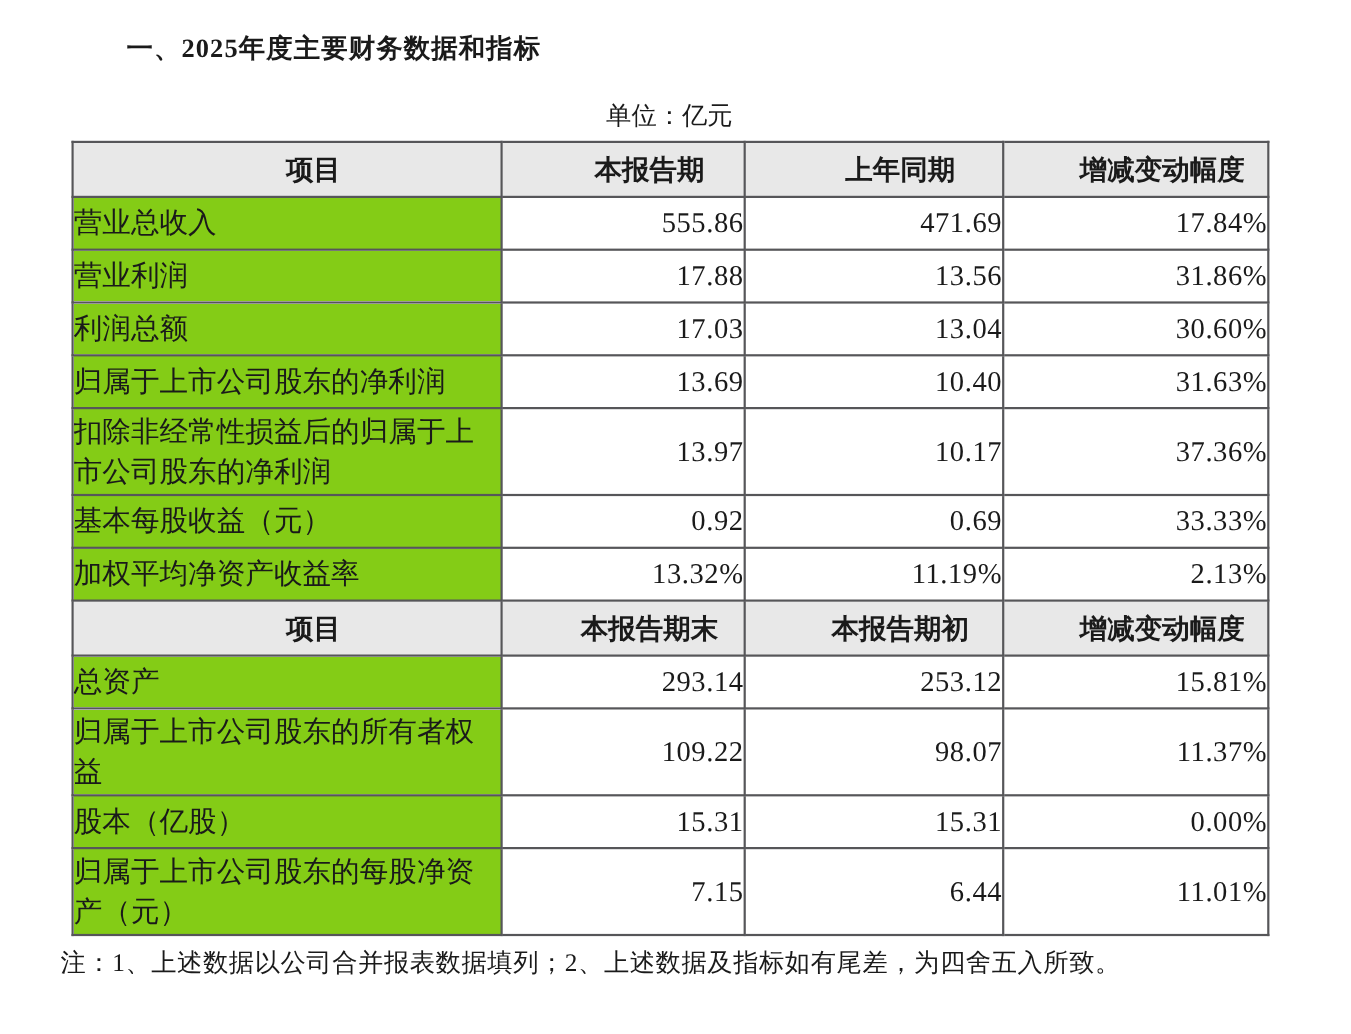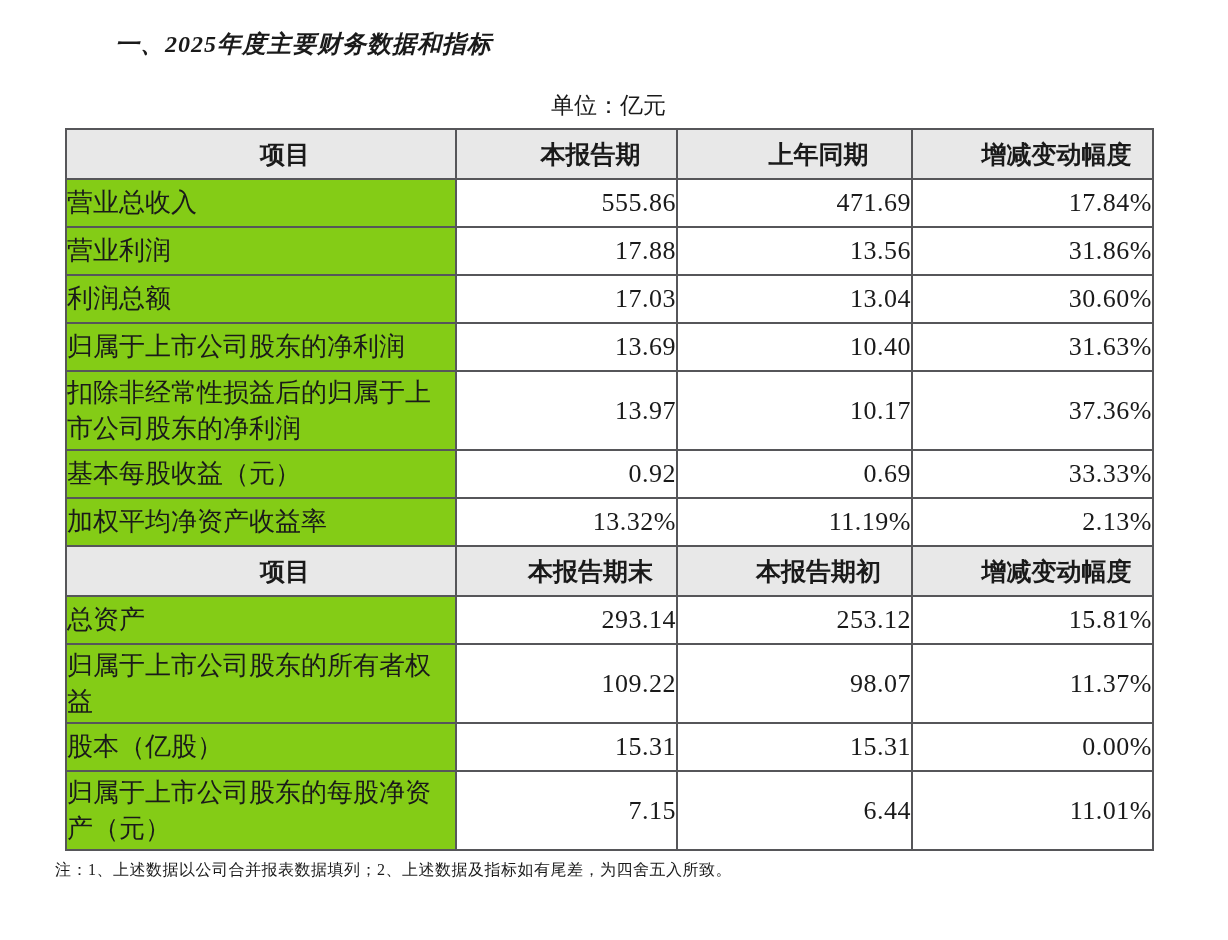--- a/index.html
+++ b/index.html
@@ -13,21 +13,20 @@
     width: 1228px;
     height: 940px;
     background: #ffffff;
     overflow: hidden;
   }
   .title {
     margin: 28px 0 0 115px;
     font-size: 24px;
     font-weight: bold;
     letter-spacing: 1px;
-    font-style: italic;
   }
   .unit-label {
     width: 1087px;
     margin: 30px 0 7px 65px;
     text-align: center;
     font-size: 23px;
   }
   table.fin-table {
     margin-left: 65px;
     width: 1087px;
@@ -60,21 +59,21 @@
     line-height: 36px;
   }
   td.num {
     background: #ffffff;
     text-align: right;
     padding-right: 5px;
     letter-spacing: 0.5px;
   }
   .footnote {
     margin: 9px 0 0 55px;
-    font-size: 16px;
+    font-size: 23px;
     letter-spacing: 0.5px;
   }
 </style>
 </head>
 <body>
 
 <div class="page">
 
   <div class="title">一、2025年度主要财务数据和指标</div>
 

